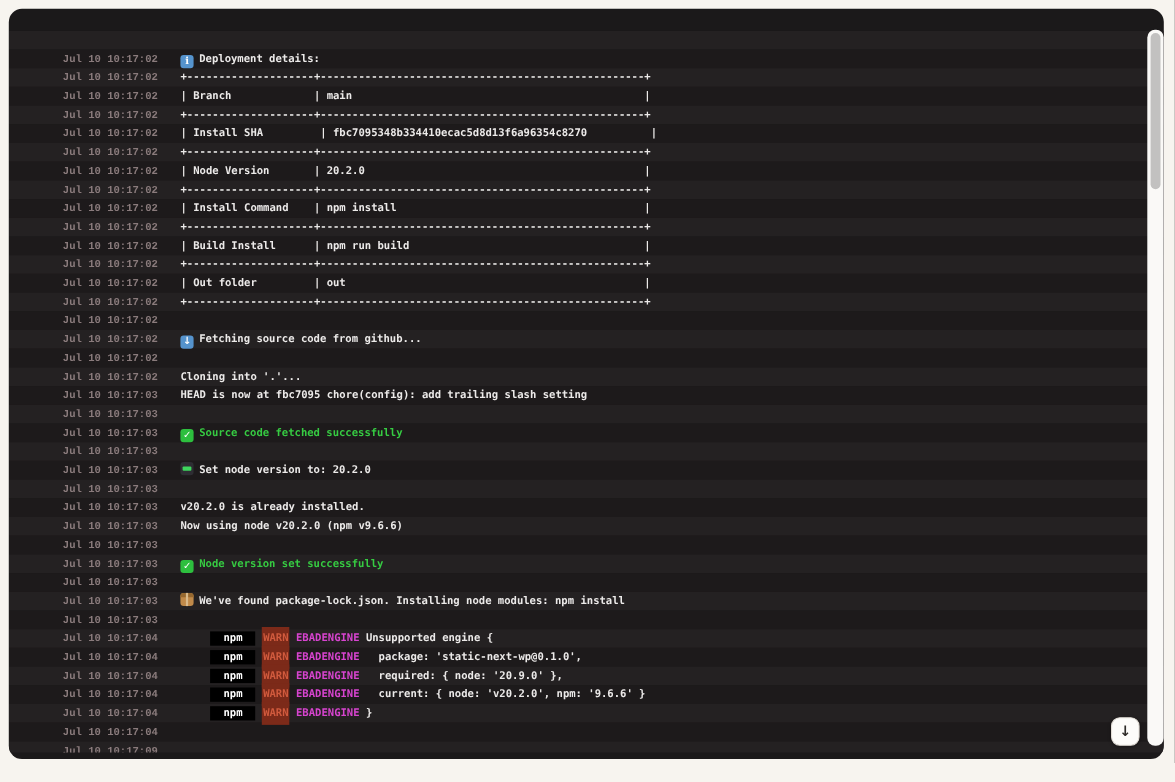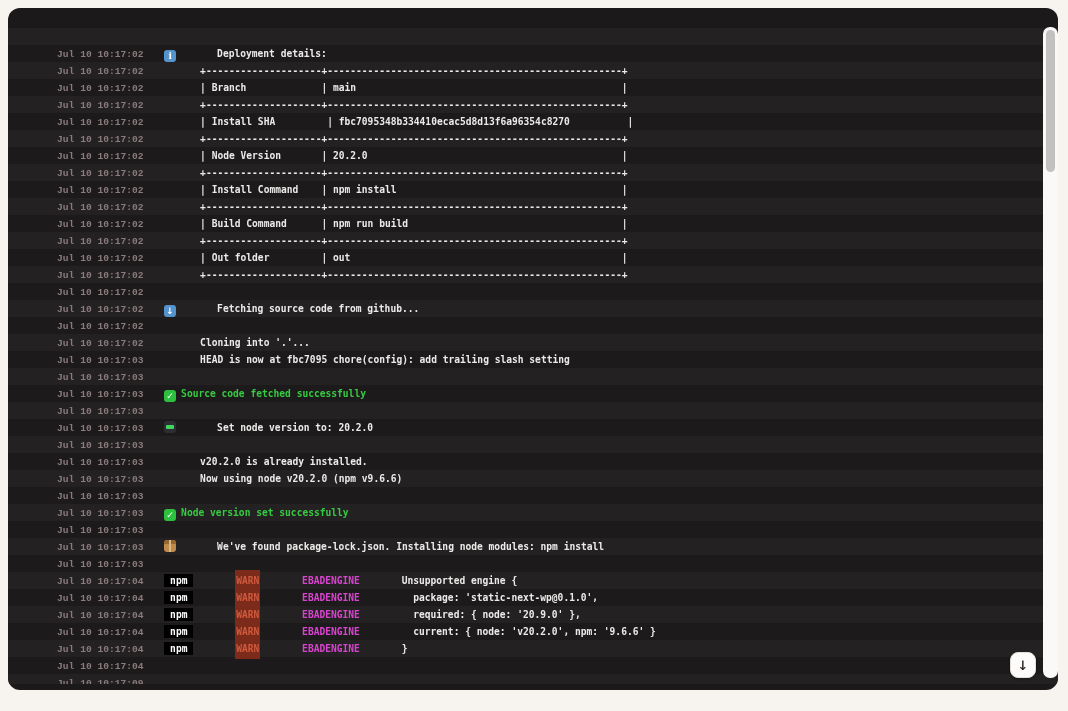--- a/index.html
+++ b/index.html
@@ -20,24 +20,24 @@
   .row{
     height:17px;line-height:17px;white-space:pre;
     padding-left:26px;
     font-size:9.6px;font-weight:bold;
     font-family:"DejaVu Sans Mono", monospace;
   }
   .row:nth-child(odd){background:#242122;}
   .row:nth-child(even){background:#1d1a1b;}
   .ts{display:inline-block;width:107px;color:#8a7b7c;font-family:Liberation Mono, monospace;}
   .msg{color:#eceae9;}
-  .seg-plain,.seg-table{color:#eceae9;margin-left:36px;}
+  .seg-plain,.seg-table{color:#eceae9;}
   .seg-green{color:#36cb42;}
   .seg-magenta{color:#d844d0;}
-  .seg-npm{background:#000000;color:#ffffff;padding:1px 6px;}
+  .seg-npm{background:#000000;color:#ffffff;padding:1px 12px;margin-left:27px;}
   .seg-warn{background:#7c2a19;color:#d05a3d;padding:5px 1px;}
   .icon{
     position:relative;display:inline-block;width:12px;height:12px;
     border-radius:3px;margin-right:5px;vertical-align:-2px;
     text-align:center;line-height:12px;font-size:9px;font-weight:bold;color:#fff;
     font-family:"DejaVu Sans", sans-serif;
   }
   .info-icon{background:#5593cd;}
   .info-icon::after{content:"i";font-family:"DejaVu Serif",serif;}
   .down-arrow-emoji-icon{background:#5593cd;}
@@ -108,21 +108,21 @@
         <div class="row">
     <span class="ts">Jul 10 10:17:02</span><span class="msg"><span class="seg-table">+--------------------+---------------------------------------------------+</span></span>
   </div>
         <div class="row">
     <span class="ts">Jul 10 10:17:02</span><span class="msg"><span class="seg-table">| Install Command    | npm install                                       |</span></span>
   </div>
         <div class="row">
     <span class="ts">Jul 10 10:17:02</span><span class="msg"><span class="seg-table">+--------------------+---------------------------------------------------+</span></span>
   </div>
         <div class="row">
-    <span class="ts">Jul 10 10:17:02</span><span class="msg"><span class="seg-table">| Build Command      | npm run build                                     |</span></span>
+    <span class="ts">Jul 10 10:17:02</span><span class="msg"><span class="seg-table">| Build Install      | npm run build                                     |</span></span>
   </div>
         <div class="row">
     <span class="ts">Jul 10 10:17:02</span><span class="msg"><span class="seg-table">+--------------------+---------------------------------------------------+</span></span>
   </div>
         <div class="row">
     <span class="ts">Jul 10 10:17:02</span><span class="msg"><span class="seg-table">| Out folder         | out                                               |</span></span>
   </div>
         <div class="row">
     <span class="ts">Jul 10 10:17:02</span><span class="msg"><span class="seg-table">+--------------------+---------------------------------------------------+</span></span>
   </div>

